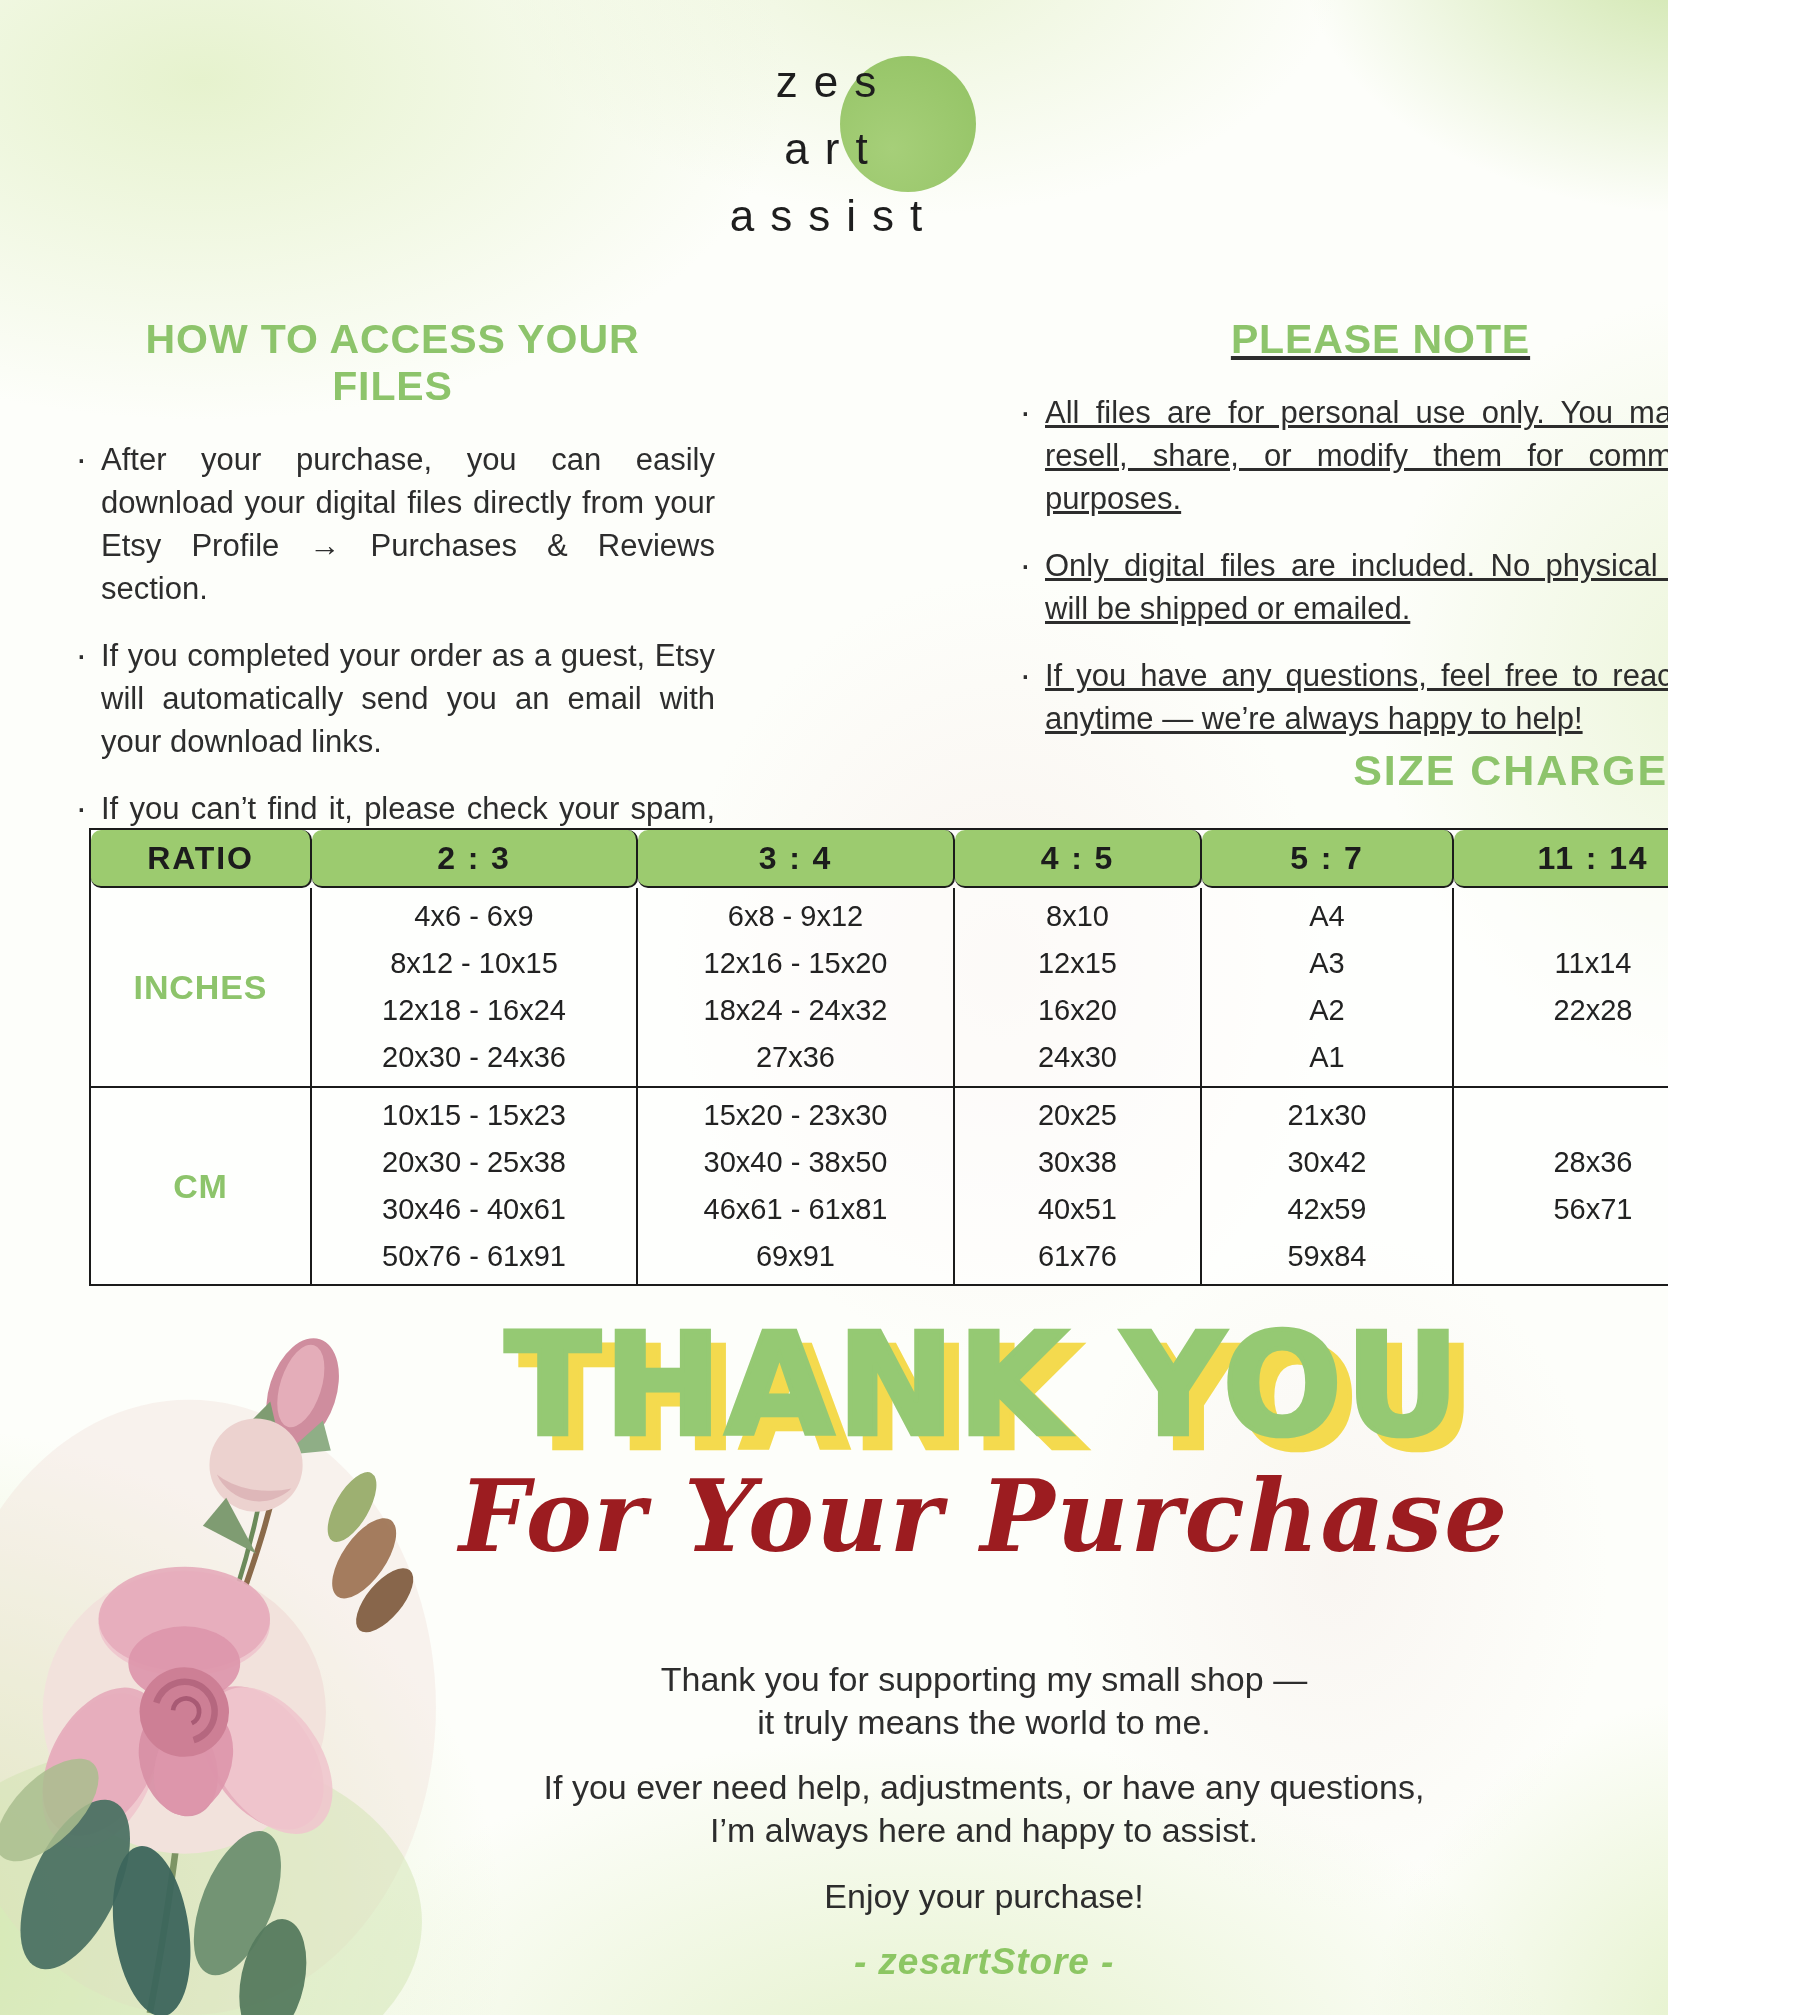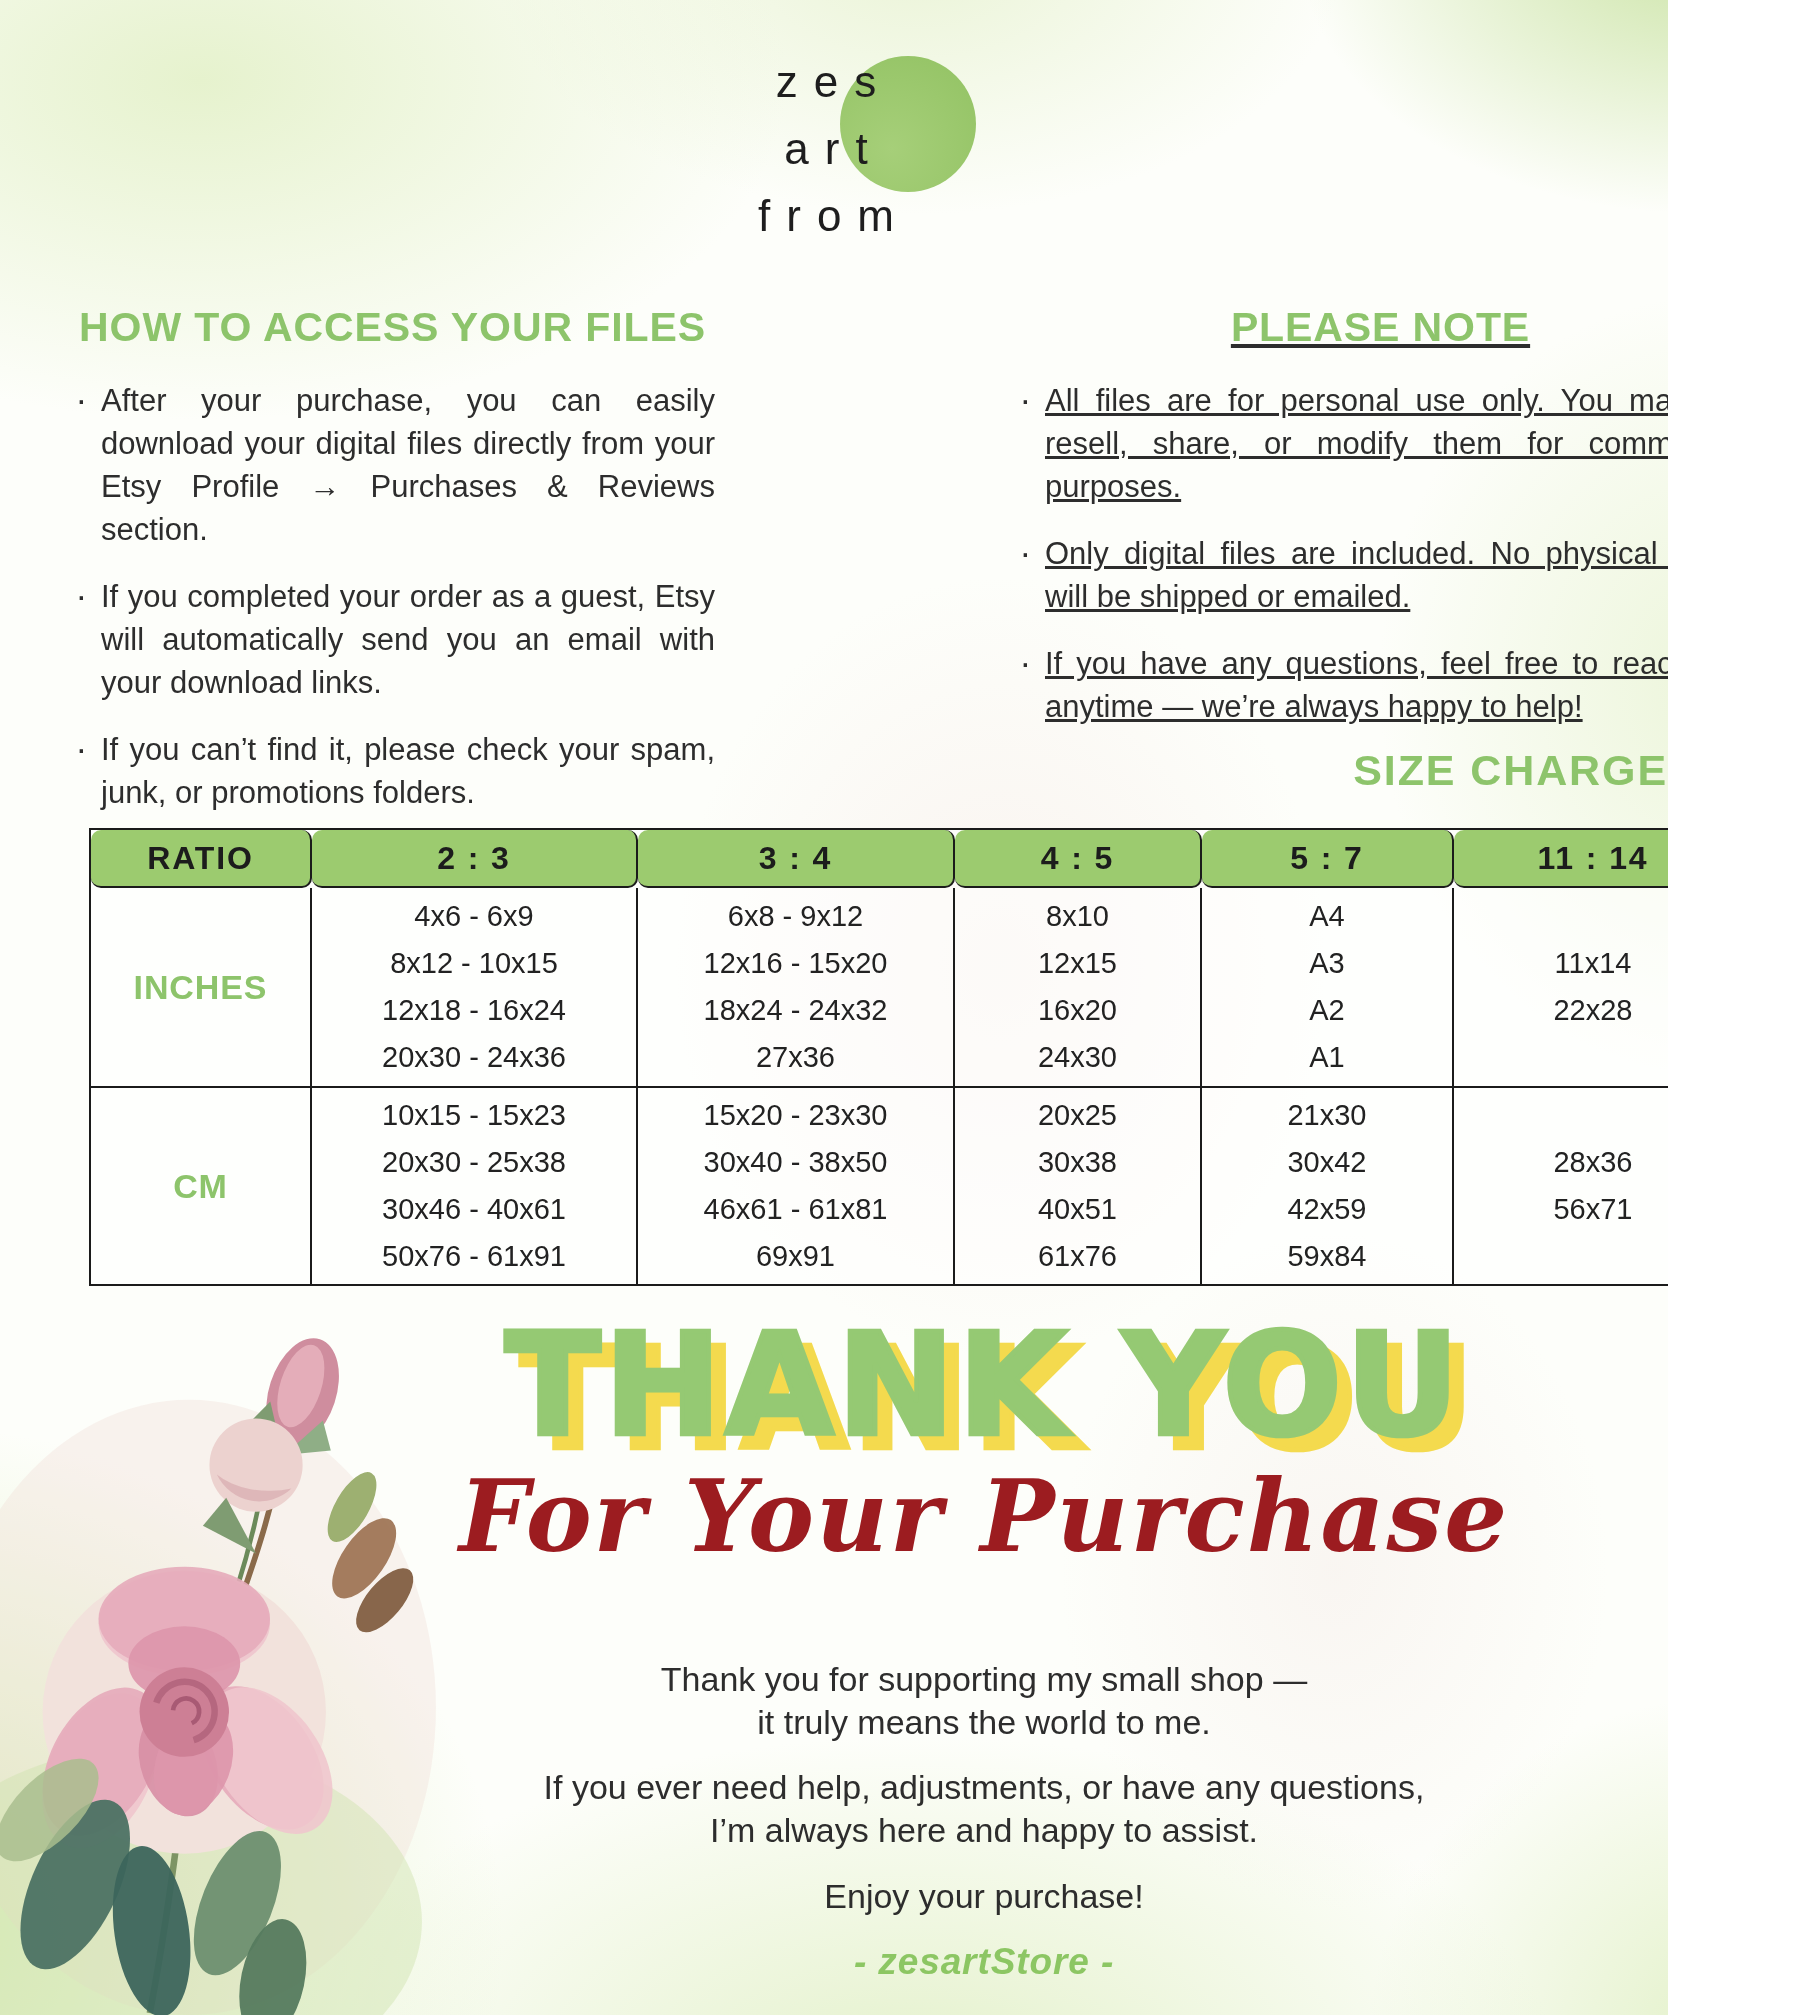--- a/index.html
+++ b/index.html
@@ -21,21 +21,21 @@
   
   .logo{position:absolute;top:48px;left:0;right:0;text-align:center;}
   .logo-circle{position:absolute;left:calc(50% + 5.6px);top:7.5px;width:136px;height:136px;border-radius:50%;
     background:radial-gradient(circle at 38% 68%, #a6cf79, #92c263);}
   .logo-text{position:relative;margin:0;font-size:44px;line-height:67px;font-weight:400;
     color:#1e1e1e;letter-spacing:16px;}
   
   .col{position:absolute;top:300px;}
   .col-left{left:70px;width:645px;}
   .col-right{left:1014px;width:733px;text-decoration:underline;}
-  .section-title{margin:4px;text-align:center;font-size:41px;font-weight:800;color:#8dc46b;letter-spacing:0.9px;}
+  .section-title{margin:16px;text-align:center;font-size:41px;font-weight:800;color:#8dc46b;letter-spacing:0.9px;}
   .bullets{margin:28px 0 0;padding:0;list-style:none;font-size:31px;line-height:43px;text-align:justify;color:#2d2d2d;}
   .bullets li{position:relative;padding-left:31px;margin-bottom:24px;}
   .bullets li::before{content:"·";position:absolute;left:5.6px;top:-0.9px;font-size:35px;color:#2d2d2d;}
   
   .size-title{position:absolute;top:746px;left:0;right:0;margin:0;text-align:right;
     font-size:43px;font-weight:800;color:#8dc46b;letter-spacing:1.9px;}
   .tbl{position:absolute;left:89px;top:828px;width:1641px;
     display:grid;grid-template-columns:221px 326px 317px 247px 252px 278px;
     grid-template-rows:58px 200px 196px;
     border:2.8px solid #1b1b1b;box-sizing:border-box;background:rgba(255,255,255,.55);}
@@ -63,21 +63,21 @@
 </style>
 </head>
 <body>
 
 <div id="page">
 
   <div class="logo">
     <div class="logo-circle"></div>
     <p class="logo-text">zes</p>
     <p class="logo-text">art</p>
-    <p class="logo-text">from</p>
+    <p class="logo-text">assist</p>
   </div>
 
   <div class="col col-left">
     <h2 class="section-title">HOW TO ACCESS YOUR FILES</h2>
     <ul class="bullets">
       <li>After your purchase, you can easily download your digital files directly from your Etsy Profile → Purchases &amp; Reviews section.</li>
       <li>If you completed your order as a guest, Etsy will automatically send you an email with your download links.</li>
       <li>If you can’t find it, please check your spam, junk, or promotions folders.</li>
     </ul>
   </div>

